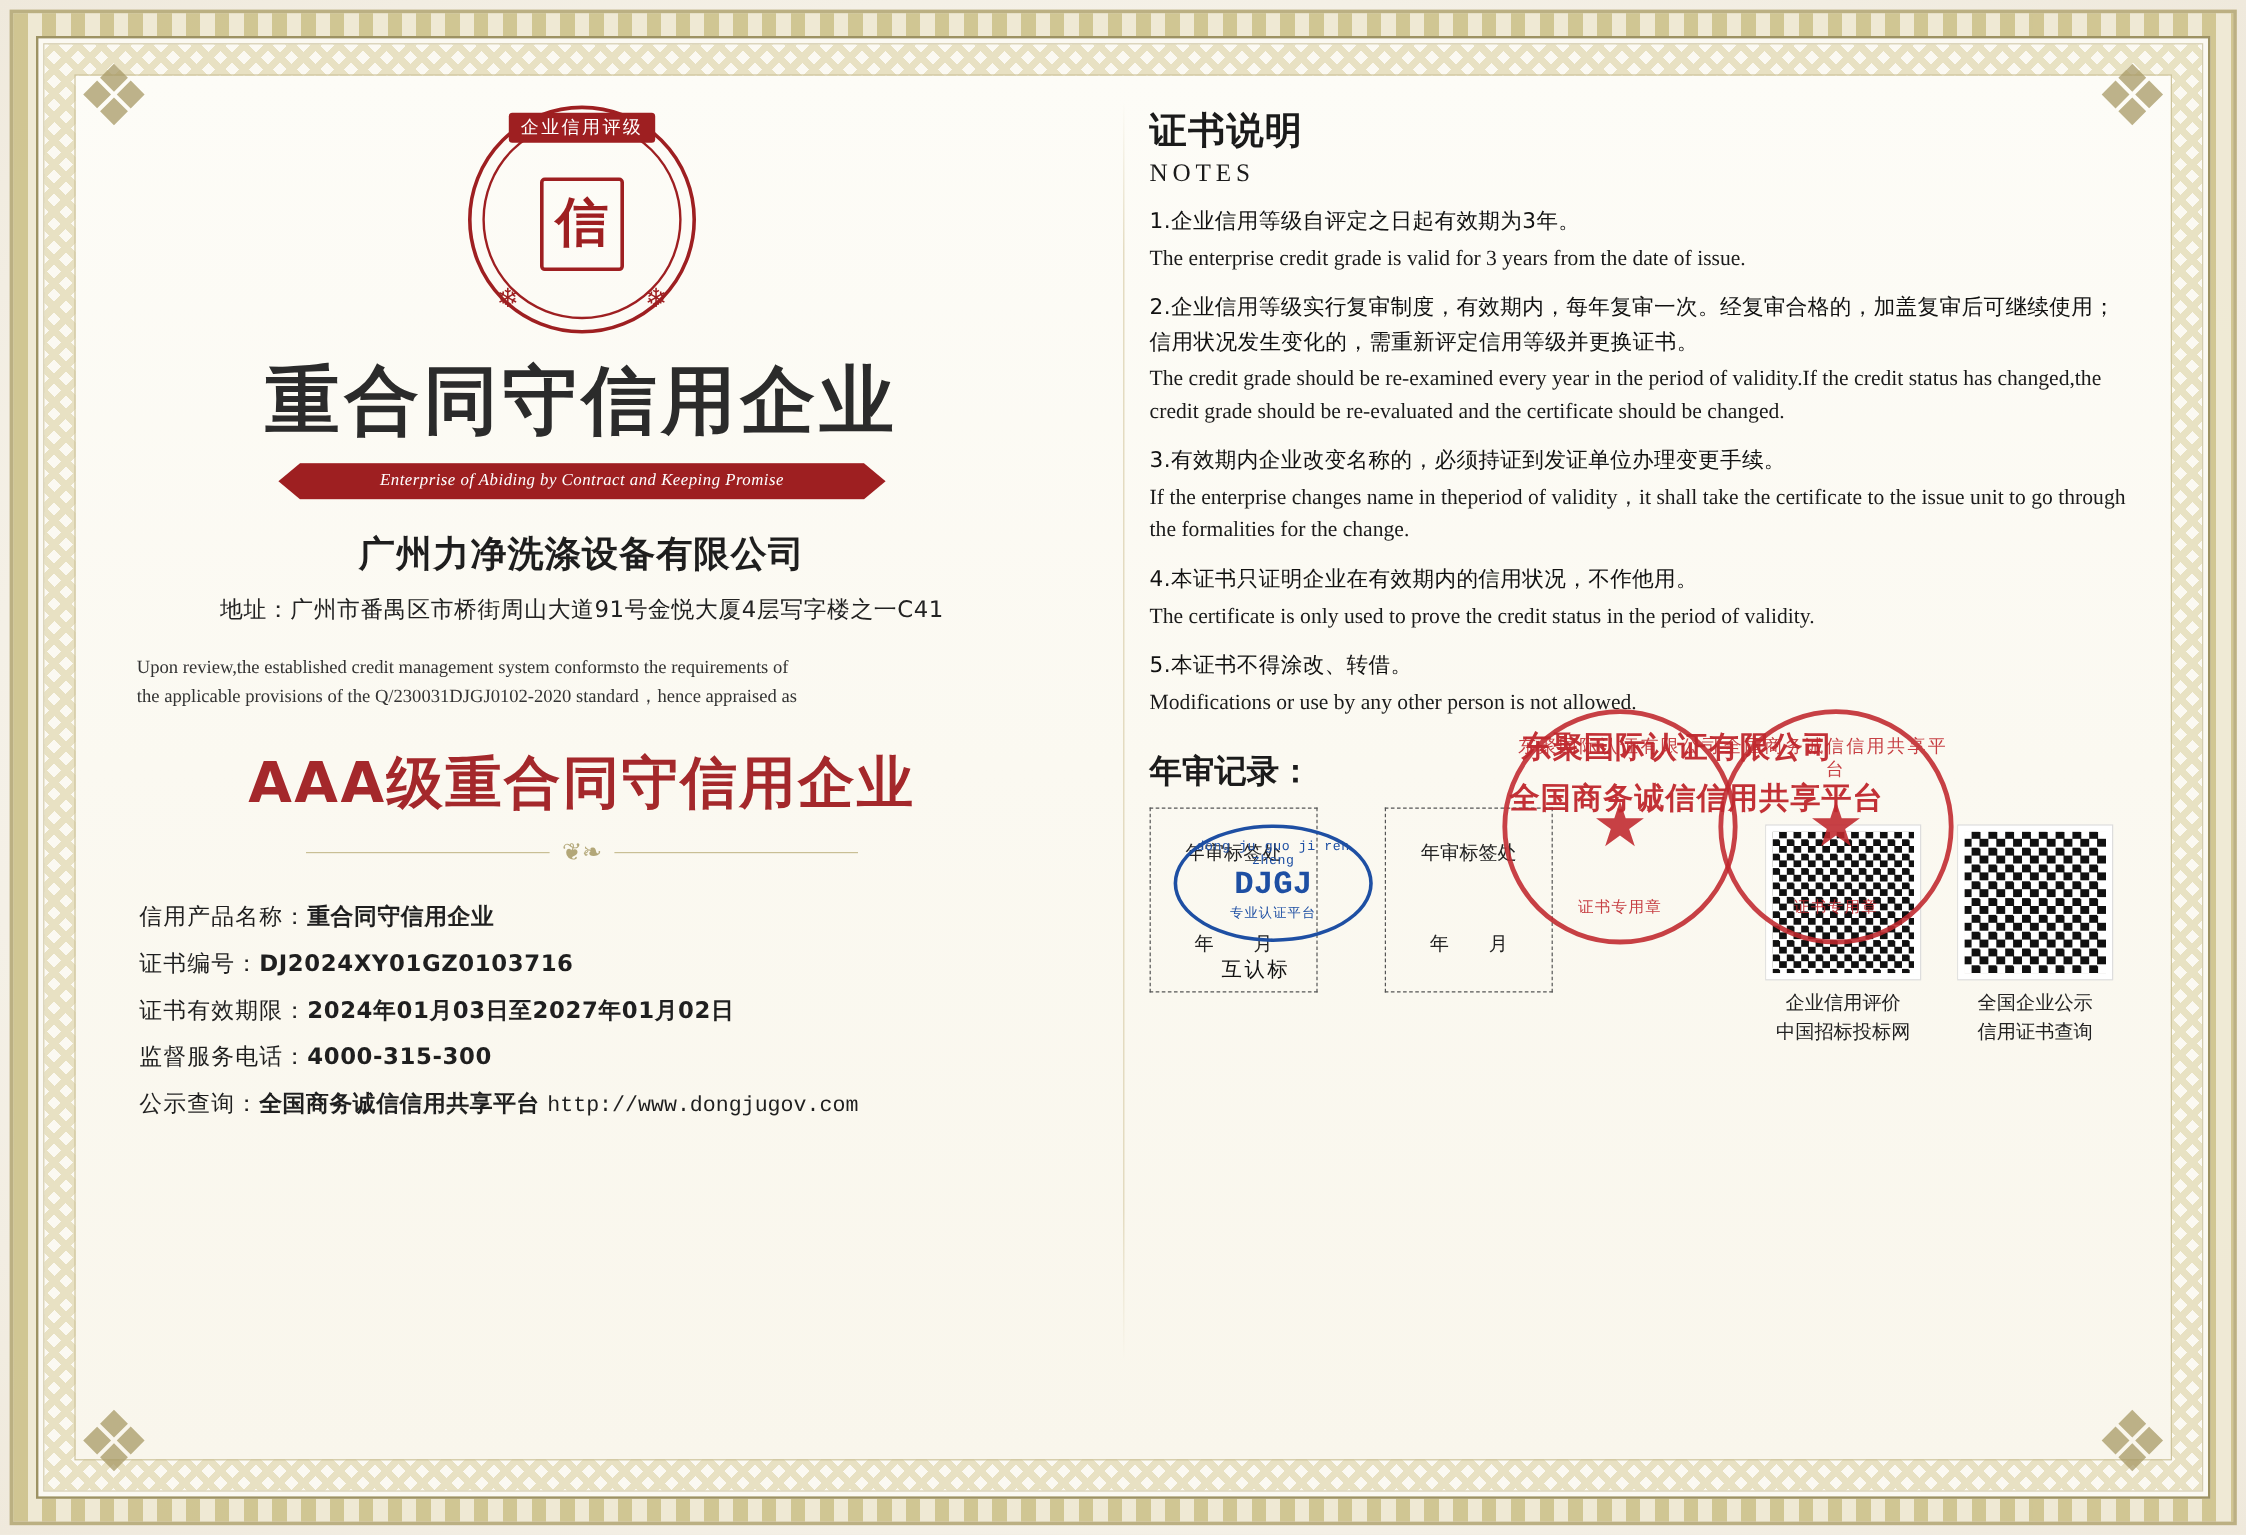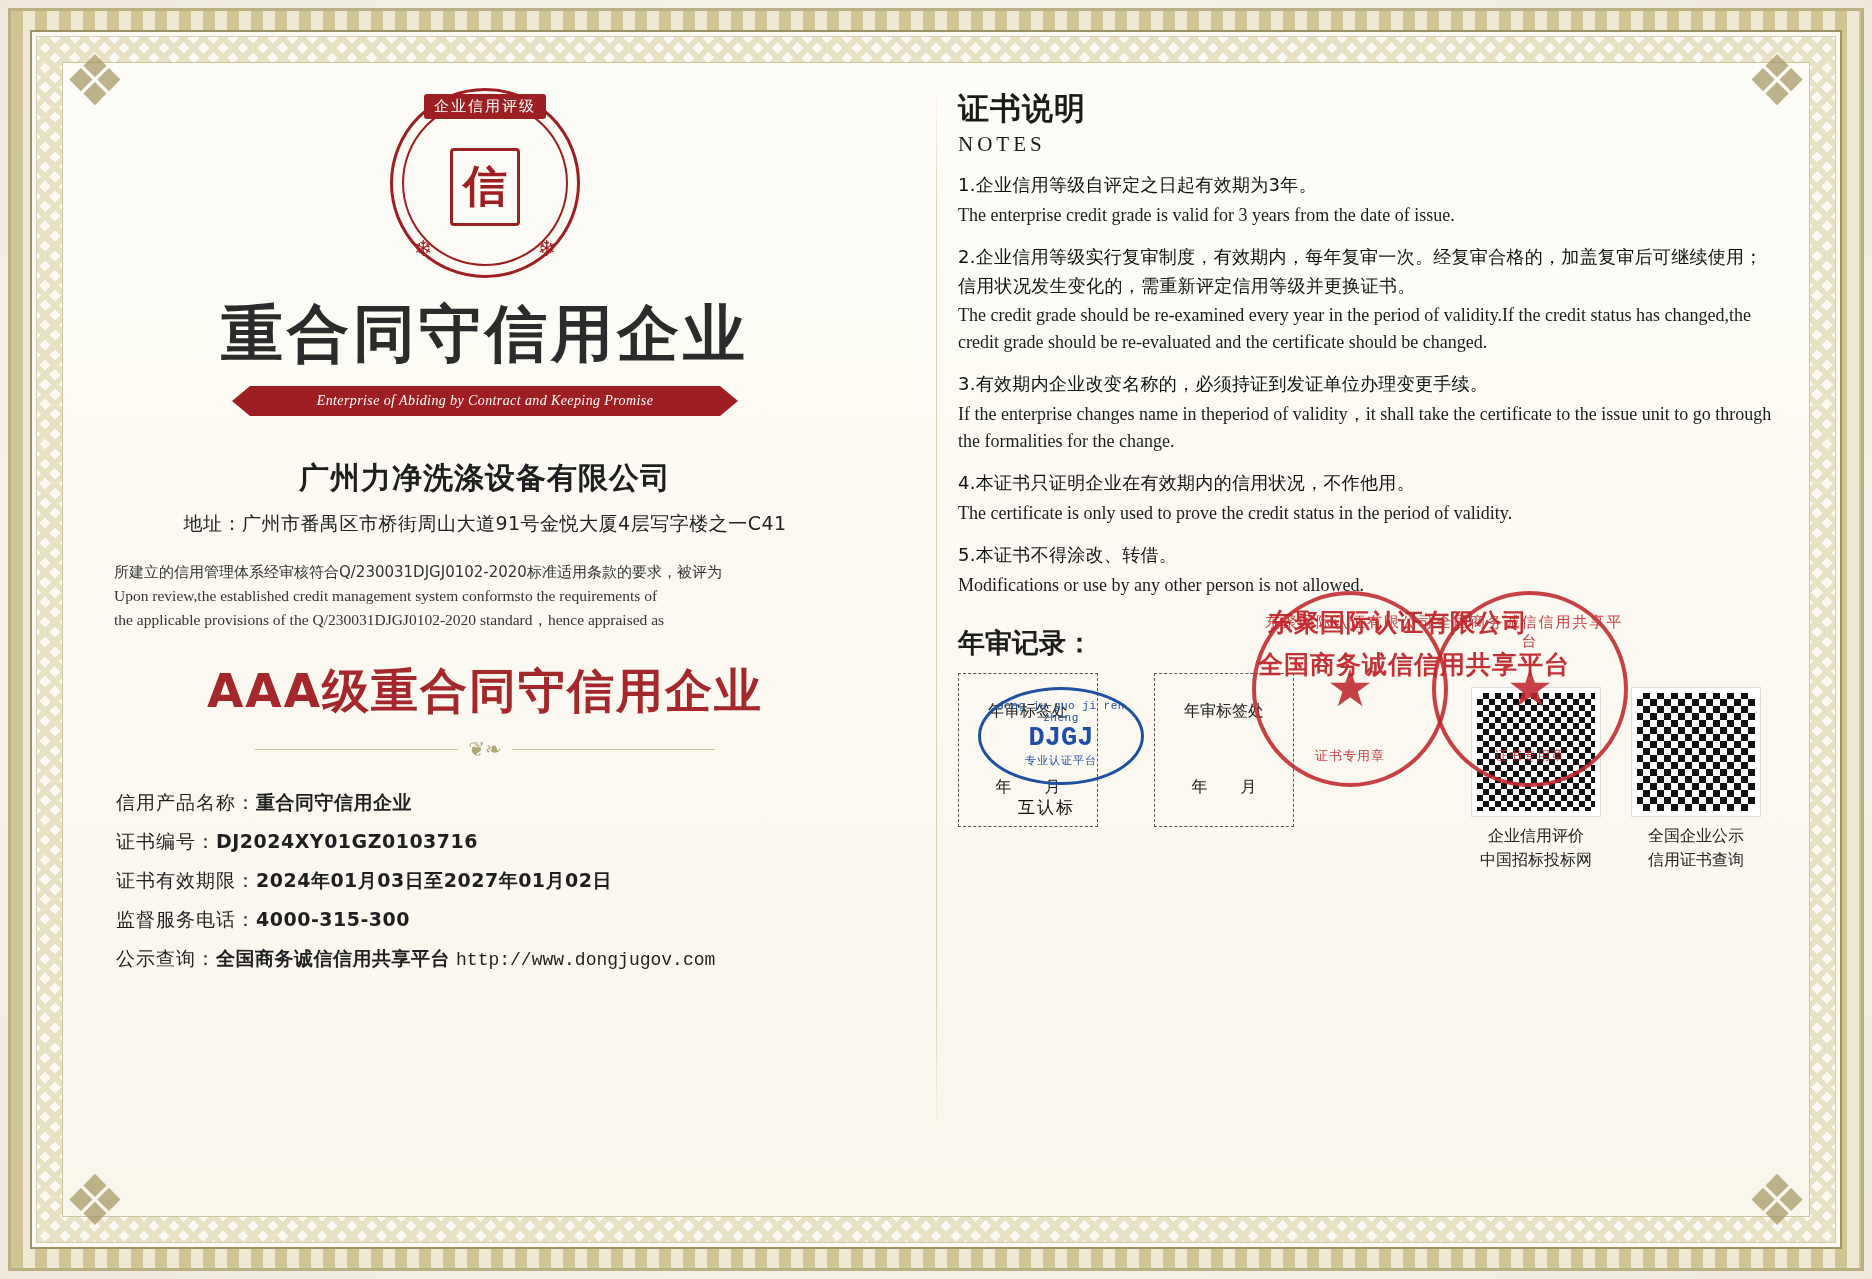--- a/index.html
+++ b/index.html
@@ -102,21 +102,21 @@
     font-size:14px;letter-spacing:.4px;font-style:italic;
   }
   .ribbon:before,.ribbon:after{
     content:"";position:absolute;top:0;border-top:15px solid transparent;
     border-bottom:15px solid transparent;
   }
   .ribbon:before{left:-18px;border-right:18px solid #9e1f21;}
   .ribbon:after{right:-18px;border-left:18px solid #9e1f21;}
 
   .company{
-    margin-top:42px;text-align:center;font-size:30px;font-weight:bold;
+    margin-top:26px;text-align:center;font-size:30px;font-weight:bold;
     color:#1e1e1e;letter-spacing:1px;font-family:Liberation Serif, serif;
   }
   .address{
     margin-top:12px;text-align:center;font-size:19px;color:#222;
     font-family:"DejaVu Sans",sans-serif;letter-spacing:.5px;
   }
   .conform{
     margin:24px 24px 0 24px;font-size:15px;color:#333;line-height:1.55;
     font-family:"DejaVu Sans",sans-serif;
   }
@@ -241,21 +241,20 @@
       <div class="main-title">重合同守信用企业</div>
 
       <div class="ribbon">
         <span>Enterprise of Abiding by Contract and Keeping Promise</span>
       </div>
 
       <div class="company">广州力净洗涤设备有限公司</div>
       <div class="address">地址：广州市番禺区市桥街周山大道91号金悦大厦4层写字楼之一C41</div>
 
       <div class="conform">
-        <div>所建立的信用管理体系经审核符合Q/230031DJGJ0102-2020标准适用条款的要求，被评为</div>
         <div class="en">Upon review,the established credit management system conformsto the requirements of</div>
         <div class="en">the applicable provisions of the  Q/230031DJGJ0102-2020 standard，hence appraised as</div>
       </div>
 
       <div class="grade">AAA级重合同守信用企业</div>
 
       <div class="flourish">
         <span class="ln"></span>
         <span class="sym">❦❧</span>
         <span class="ln"></span>

